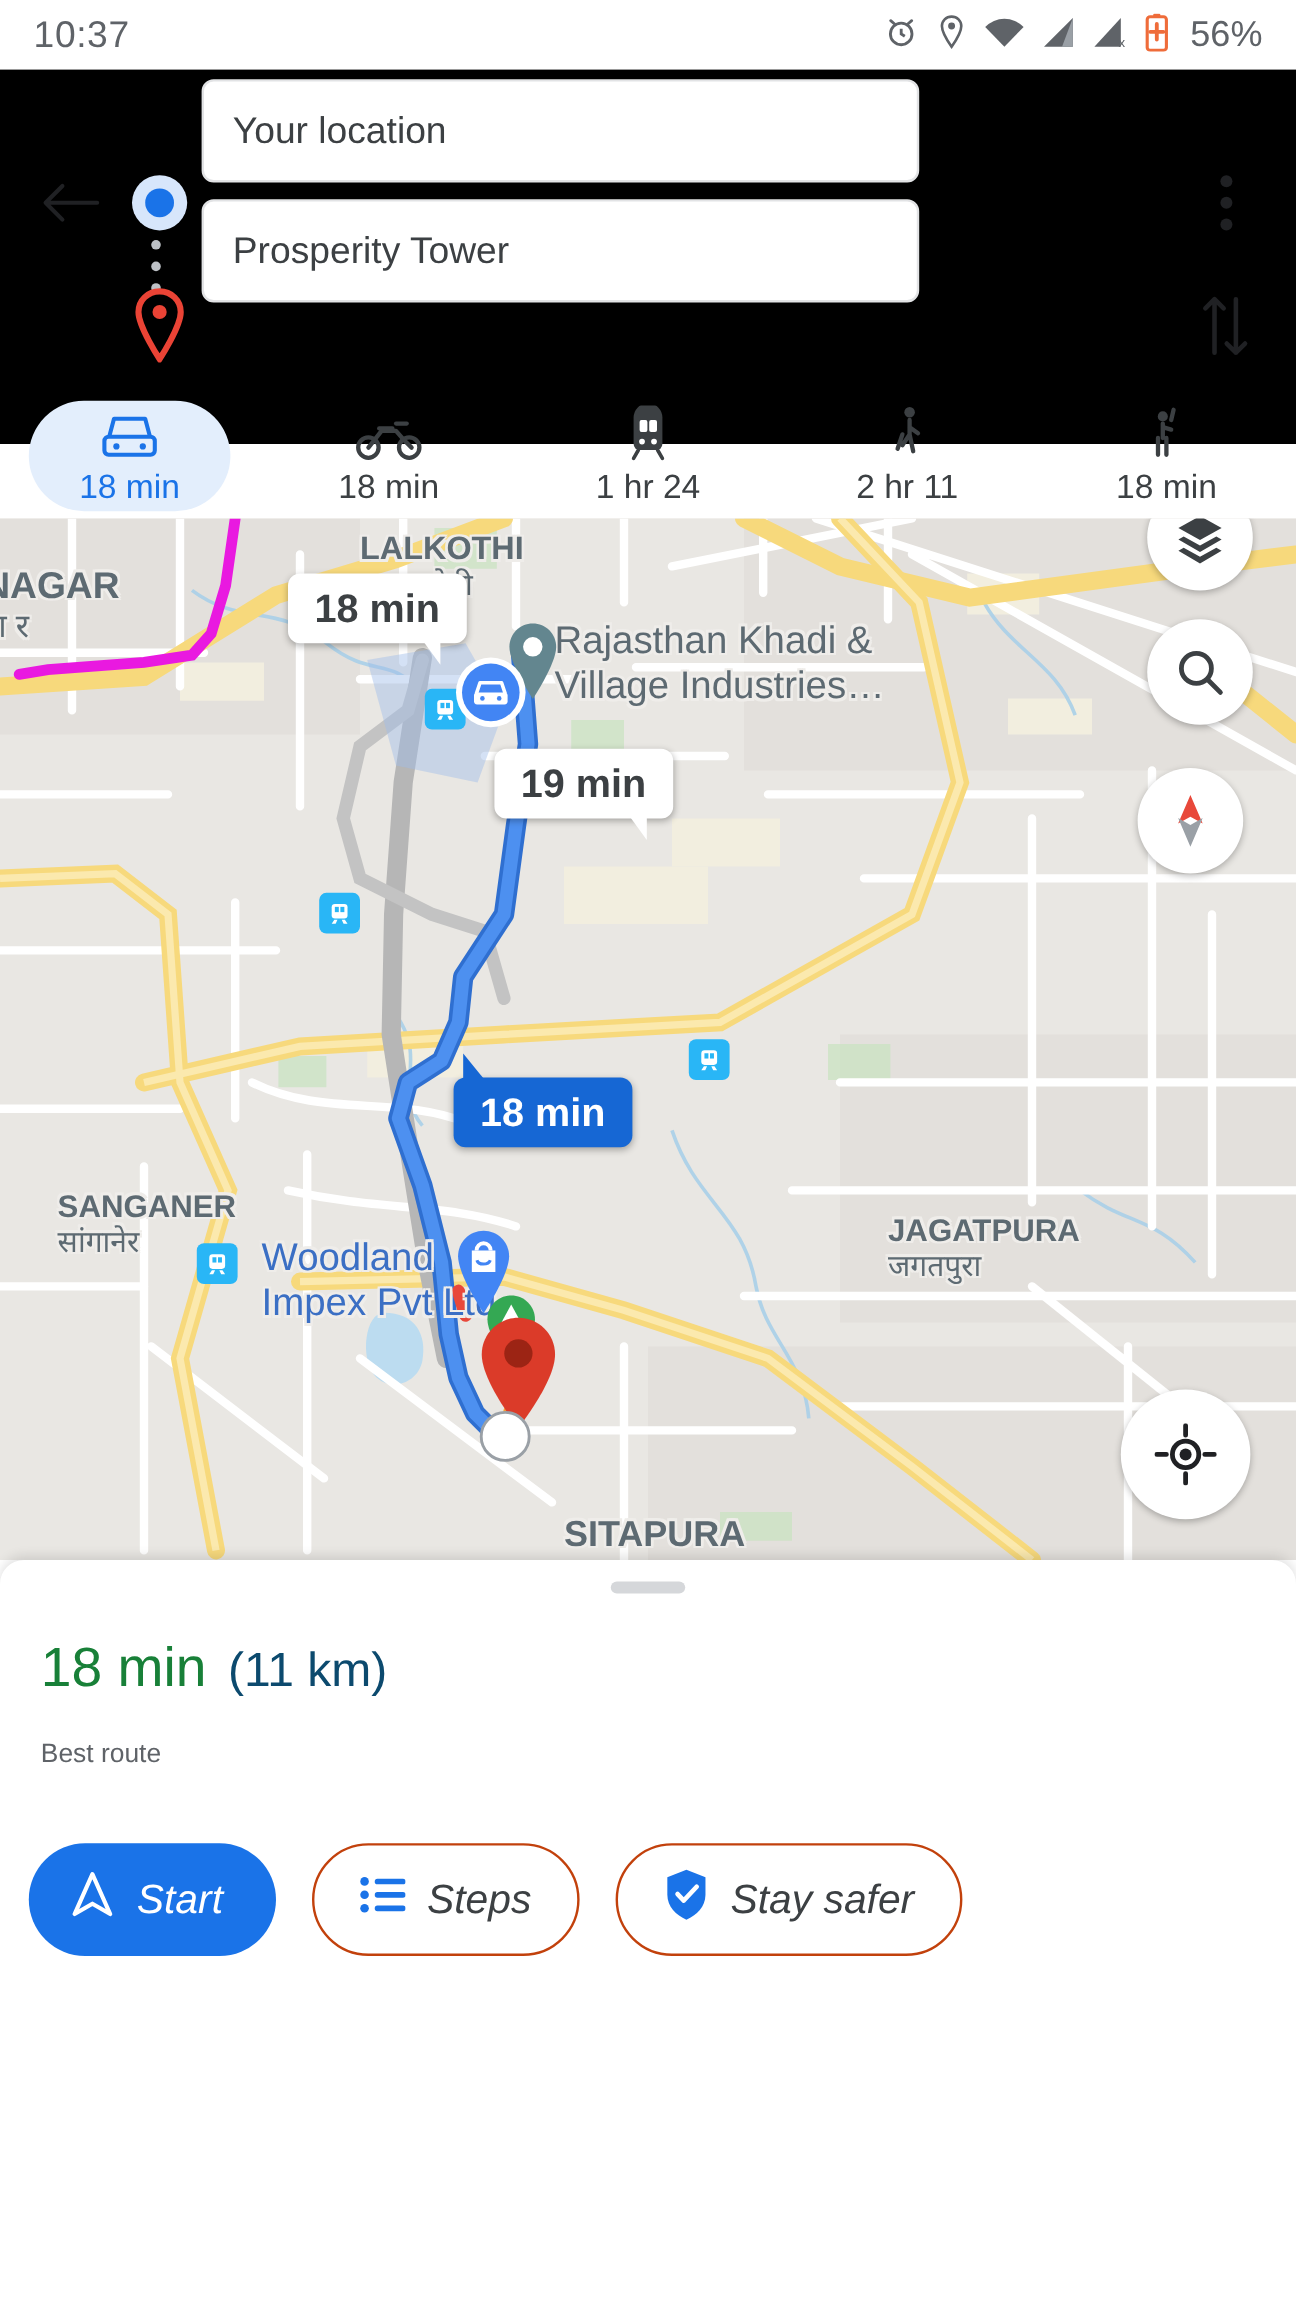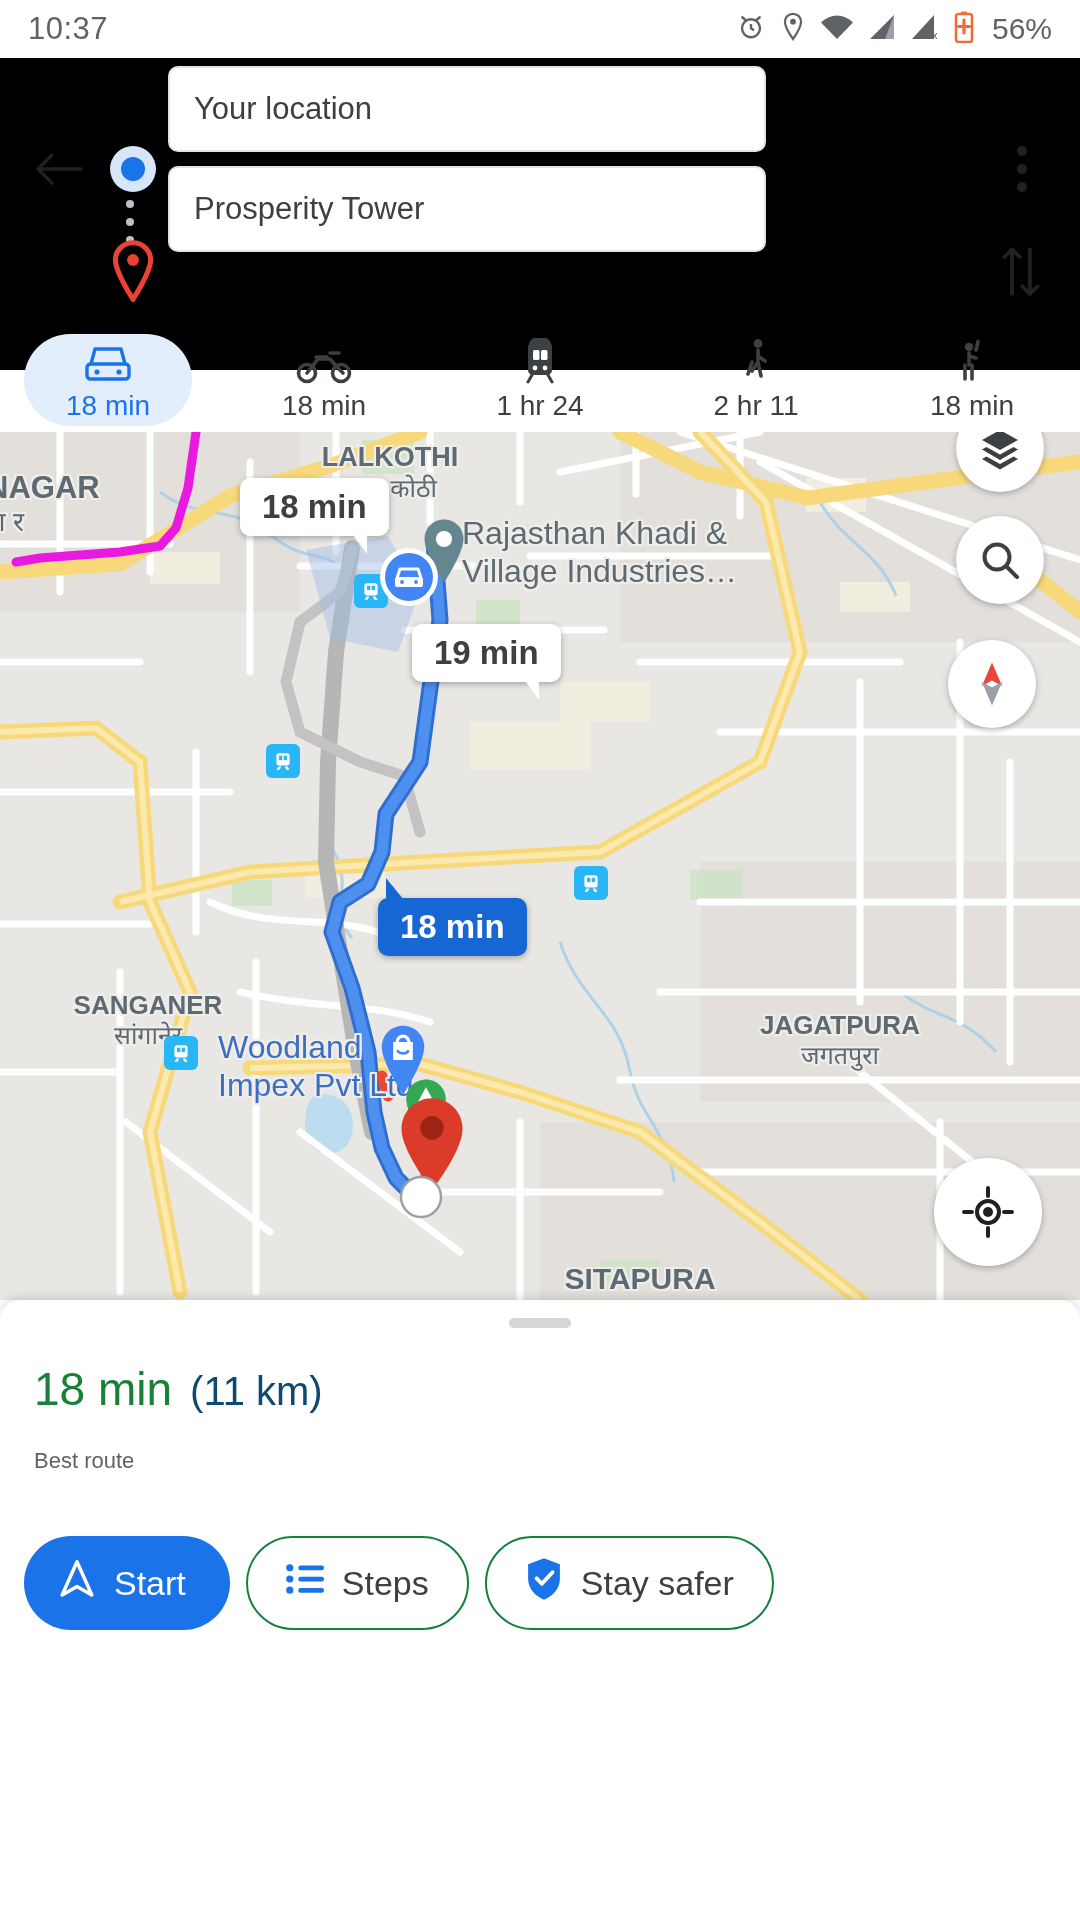--- a/index.html
+++ b/index.html
@@ -76,21 +76,21 @@
   .mode.selected .mode-label { color: #1a73e8; }
 
   
   .map {
     position: absolute; top: 432px; left: 0; width: 1080px; height: 868px;
     background: #e9e7e3; overflow: hidden;
   }
   .map svg { display:block; }
   .map-label {
     position: absolute; color: #5d6a72; font-weight: bold;
-    text-align: center; line-height: 1.18; pointer-events: none;
+    line-height: 1.18; pointer-events: none;
     text-shadow: -2px 0 #efedea, 2px 0 #efedea, 0 -2px #efedea, 0 2px #efedea,
                  -2px -2px #efedea, 2px 2px #efedea, -2px 2px #efedea, 2px -2px #efedea;
   }
   .poi-label {
     position: absolute; color: #5d6a72; line-height: 1.2; pointer-events:none;
     text-shadow: -2px 0 #efedea, 2px 0 #efedea, 0 -2px #efedea, 0 2px #efedea,
                  -2px -2px #efedea, 2px 2px #efedea, -2px 2px #efedea, 2px -2px #efedea;
   }
   .poi-label.blue { color: #3b6fc4; }
   .callout {
@@ -127,27 +127,27 @@
     box-shadow: 0 -3px 10px rgba(0,0,0,.12);
   }
   .grabber {
     position: absolute; left: 50%; transform: translateX(-50%); top: 18px;
     width: 62px; height: 10px; border-radius: 6px; background: #d5d7da; cursor: pointer;
   }
   .eta-row { position: absolute; left: 34px; top: 62px; display:flex; align-items: baseline; gap: 18px; }
   .eta-time { font-size: 46px; color: #188038; }
   .eta-dist { font-size: 40px; color: #0c4a6e; }
   .best-route { position: absolute; left: 34px; top: 148px; font-size: 22px; color: #5f6368; }
-  .actions { position: absolute; left: 24px; top: 236px; display: flex; gap: 16px; align-items: center; }
+  .actions { position: absolute; left: 24px; top: 236px; display: flex; gap: 30px; align-items: center; font-style: italic; }
   .btn {
     height: 94px; border-radius: 50px; display: flex; align-items: center;
     gap: 18px; padding: 0 38px; cursor: pointer; font-size: 34px;
   }
   .btn-primary { background: #1a73e8; color: #ffffff; padding: 0 44px 0 34px; }
-  .btn-outline { background: #ffffff; color: #3c4043; border: 2px solid #15803d; }
+  .btn-outline { background: #ffffff; color: #3c4043; border: 2px solid #c2410c; }
 </style>
 </head>
 <body>
 
 <div id="app">
 
   <div class="statusbar">
     <div class="status-time">10:37</div>
     <div class="status-icons">
       <span class="sicon">

